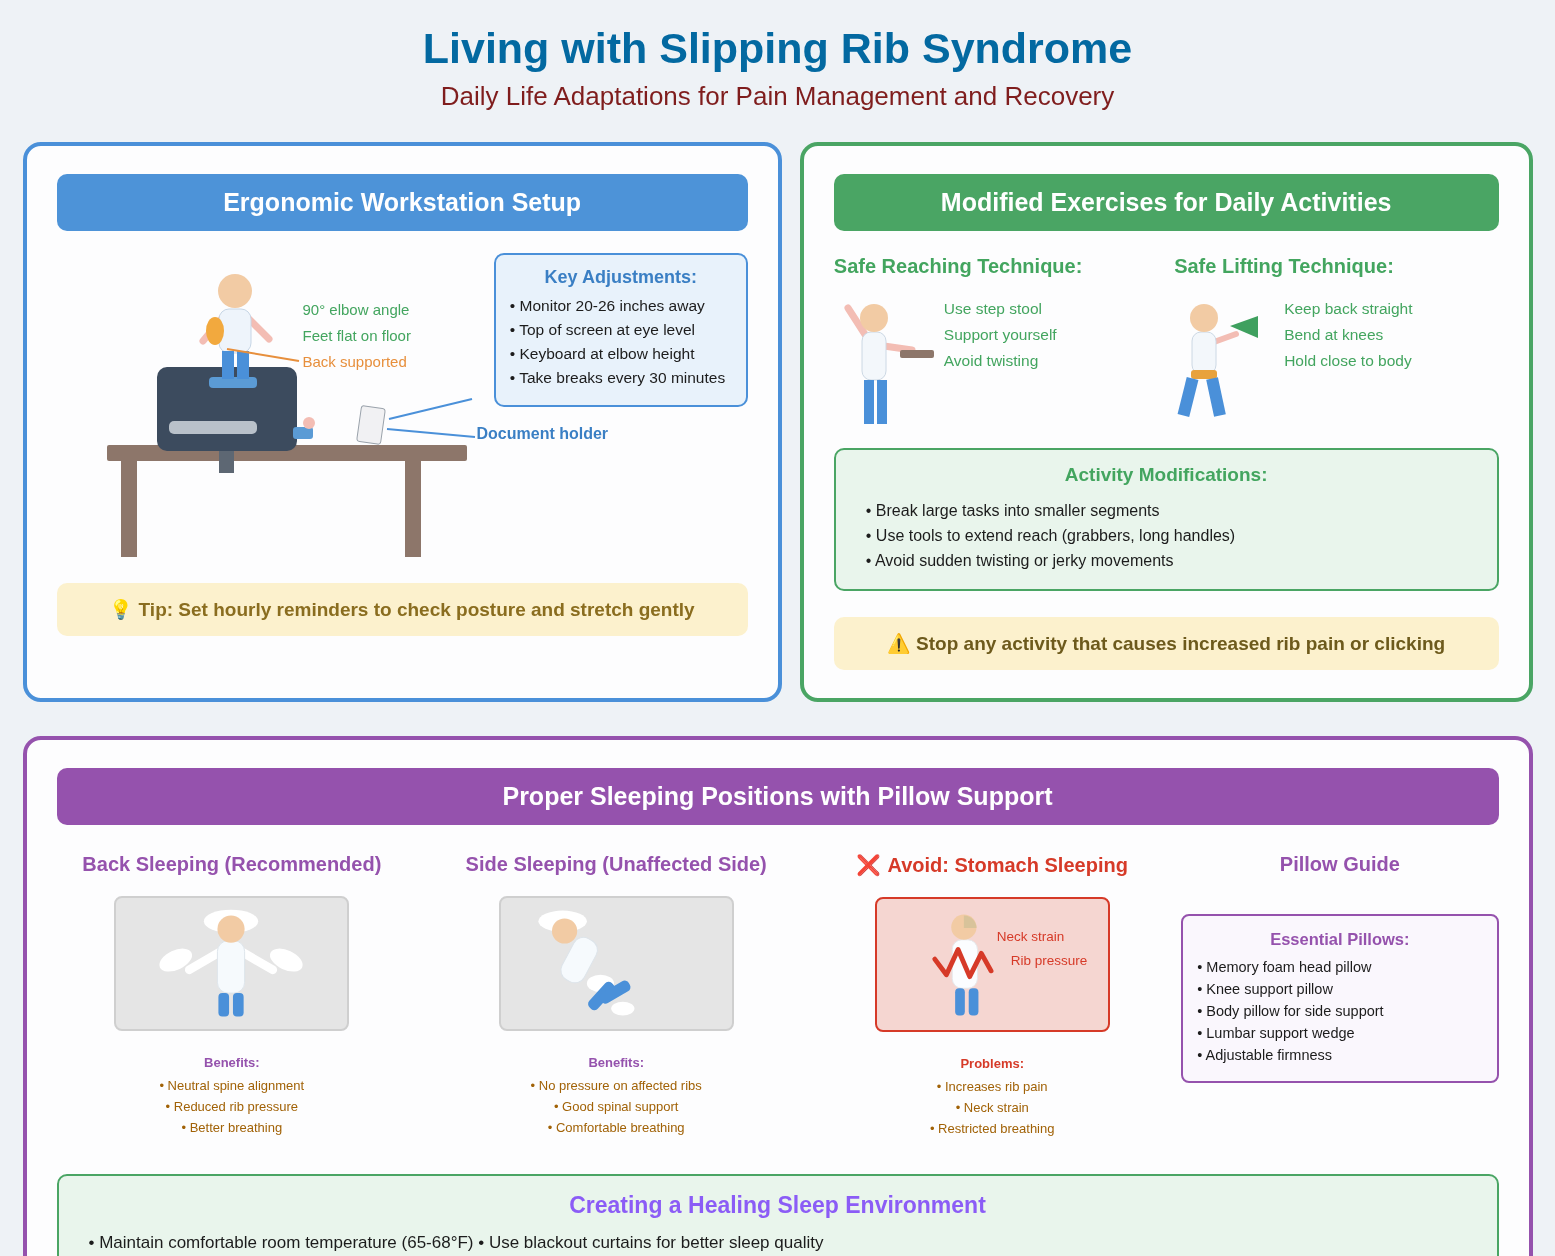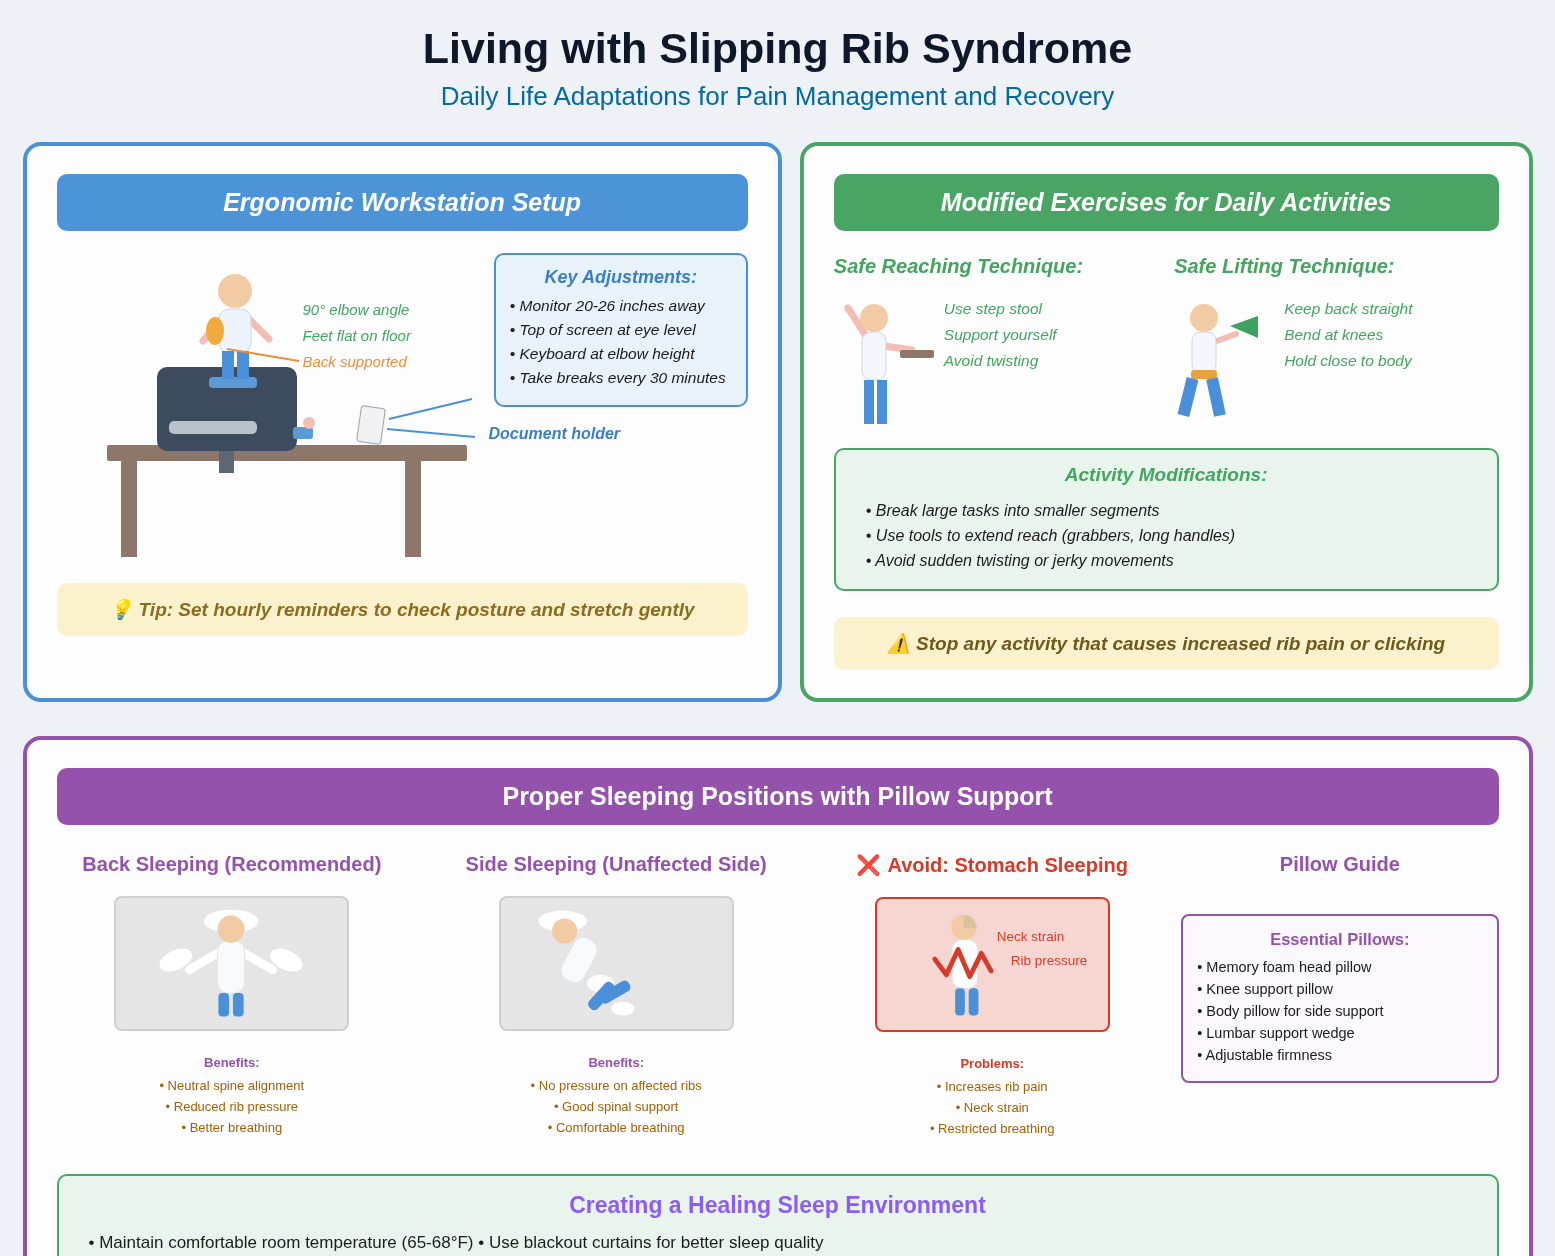--- a/index.html
+++ b/index.html
@@ -7,27 +7,27 @@
   body {
     background: #eef2f6;
     font-family: "Liberation Sans", sans-serif;
     color: #222;
     width: 1555px;
   }
   .page { width: 1510px; margin: 0 auto; padding: 8px 0 40px; }
 
   h1.main-title {
     text-align: center; font-size: 43px; font-weight: bold;
-    color: #0f172a; margin: 16px 0 8px;
+    color: #0369a1; margin: 16px 0 8px;
   }
   .subtitle {
-    text-align: center; font-size: 26px; color: #0369a1; margin: 0 0 30px;
-  }
-
-  .top-row { display: flex; gap: 18px; margin: 0 0 34px; align-items: stretch; font-style: italic; }
+    text-align: center; font-size: 26px; color: #7f1d1d; margin: 0 0 30px;
+  }
+
+  .top-row { display: flex; gap: 18px; margin: 0 0 34px; align-items: stretch; }
 
   .panel { background: #fdfdfe; border-radius: 18px; padding: 28px 30px; }
   .panel.blue-border   { border: 4px solid #4a90d9; flex: 1.04; }
   .panel.green-border  { border: 4px solid #4aa564; flex: 1; }
   .panel.purple-border { border: 4px solid #9552ad; }
 
   .panel-header {
     border-radius: 10px; color: #fff; font-weight: bold; font-size: 25px;
     text-align: center; padding: 14px 10px;
   }
@@ -163,21 +163,21 @@
           </g>
 
           <path d="M170 100 L242 112" stroke="#e78f3c" stroke-width="2" fill="none"></path>
           <path d="M415 150 L332 170" stroke="#4a90d9" stroke-width="2" fill="none"></path>
           <path d="M418 188 L330 180" stroke="#4a90d9" stroke-width="2" fill="none"></path>
         </svg>
 
         <span class="ann green" style="left:246px; top:52px;">90° elbow angle</span>
         <span class="ann green" style="left:246px; top:78px;">Feet flat on floor</span>
         <span class="ann orange" style="left:246px; top:104px;">Back supported</span>
-        <span class="ann blue-label" style="left:432px; top:176px;">Document holder</span>
+        <span class="ann blue-label" style="left:420px; top:176px;">Document holder</span>
 
         <div class="ka-box">
           <div class="ka-title">Key Adjustments:</div>
           <div class="ka-item">• Monitor 20-26 inches away</div>
           <div class="ka-item">• Top of screen at eye level</div>
           <div class="ka-item">• Keyboard at elbow height</div>
           <div class="ka-item">• Take breaks every 30 minutes</div>
         </div>
       </div>
 

